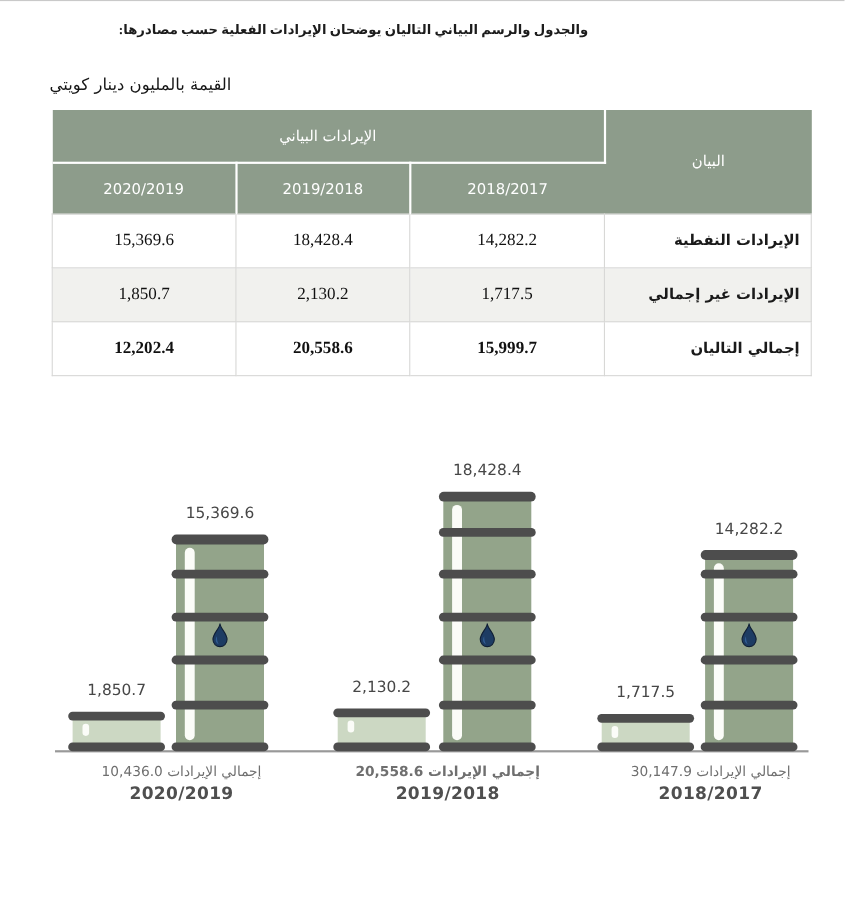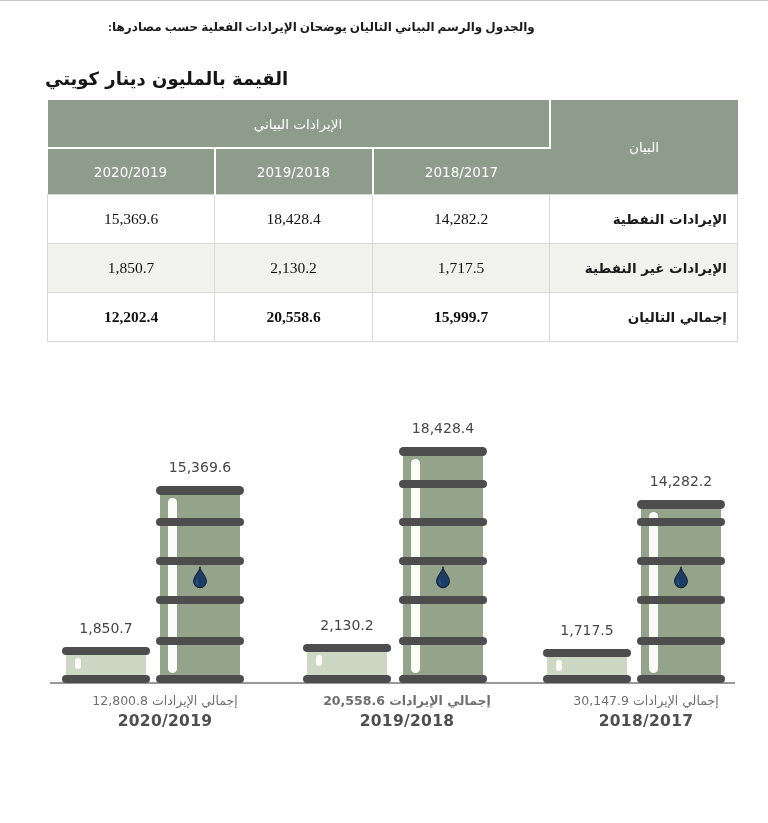--- a/index.html
+++ b/index.html
@@ -10,21 +10,21 @@
   .scan-edge { position: absolute; top: 0; left: 0; right: 0; height: 1px; background: #c9c9c9; }
 
   .doc-title {
     position: absolute; top: 20px; right: 20px; width: 640px;
     direction: rtl; text-align: left; white-space: nowrap;
     font-family: "Liberation Serif", "DejaVu Sans", serif;
     font-size: 12px; font-weight: 600; color: #1c1c1c;
   }
   .unit-note {
     position: absolute; top: 68px; left: 45px; direction: rtl;
-    font-size: 18px; font-weight: bold; color: #151515;
+    font-size: 15px; font-weight: normal; color: #151515;
   }
 
   
   .rev-table {
     position: absolute; top: 100px; left: 47px; width: 690px;
     border-collapse: collapse; table-layout: fixed;
   }
   .rev-table th {
     background: var(--header-green, #8d9c8b); color: #ffffff;
     font-weight: normal; font-size: 13.5px;
@@ -89,21 +89,21 @@
       <tr>
         <td>15,369.6</td>
         <td>18,428.4</td>
         <td>14,282.2</td>
         <td class="lbl">الإيرادات النفطية</td>
       </tr>
       <tr class="alt">
         <td>1,850.7</td>
         <td>2,130.2</td>
         <td>1,717.5</td>
-        <td class="lbl">الإيرادات غير النفطية</td>
+        <td class="lbl">الإيرادات غير إجمالي</td>
       </tr>
       <tr class="total">
         <td>12,202.4</td>
         <td>20,558.6</td>
         <td>15,999.7</td>
         <td class="lbl">إجمالي التاليان</td>
       </tr>
     </tbody>
   </table>
 
@@ -124,21 +124,21 @@
           </svg></div>
       </div>
       <div class="val-label" style="left: 130px; top: 49px; width: 140px;">15,369.6</div>
       <div class="barrel" style="left: 62px; top: 237px; width: 88px; height: 36px;">
         <div class="b-body" style="inset: 3px 4px 2px; background: rgb(204, 216, 195);"></div>
         <div class="rim" style="top: 0px; height: 8px; border-radius: 4px;"></div>
         <div class="rim" style="bottom: 0px; height: 8px; border-radius: 4px;"></div>
         <div class="stripe" style="left: 13px; width: 6px; top: 11px; height: 11px; border-radius: 3px;"></div>
       </div>
       <div class="val-label" style="left: 36px; top: 210px; width: 140px;">1,850.7</div>
-      <div class="total-label" style="left: 55px; top: 283px; width: 220px;">إجمالي الإيرادات 12,800.8</div>
+      <div class="total-label" style="left: 55px; top: 283px; width: 220px;">إجمالي الإيرادات 10,436.0</div>
       <div class="year-label" style="left: 55px; top: 302px; width: 220px;">2020/2019</div>
       <div class="barrel" style="left: 399px; top: 37px; width: 88px; height: 236px;">
         <div class="b-body" style="inset: 4px 4px 2px; background: rgb(147, 164, 138);"></div>
         <div class="stripe" style="left: 12px; width: 9px; top: 12px; bottom: 10px; border-radius: 5px;"></div>
         <div class="rim" style="top: 0px; height: 9px; border-radius: 5px;"></div>
         <div class="rim" style="top: 33px; height: 8px; border-radius: 4px;"></div>
         <div class="rim" style="top: 71px; height: 8px; border-radius: 4px;"></div>
         <div class="rim" style="top: 110px; height: 8px; border-radius: 4px;"></div>
         <div class="rim" style="top: 149px; height: 8px; border-radius: 4px;"></div>
         <div class="rim" style="top: 190px; height: 8px; border-radius: 4px;"></div>

